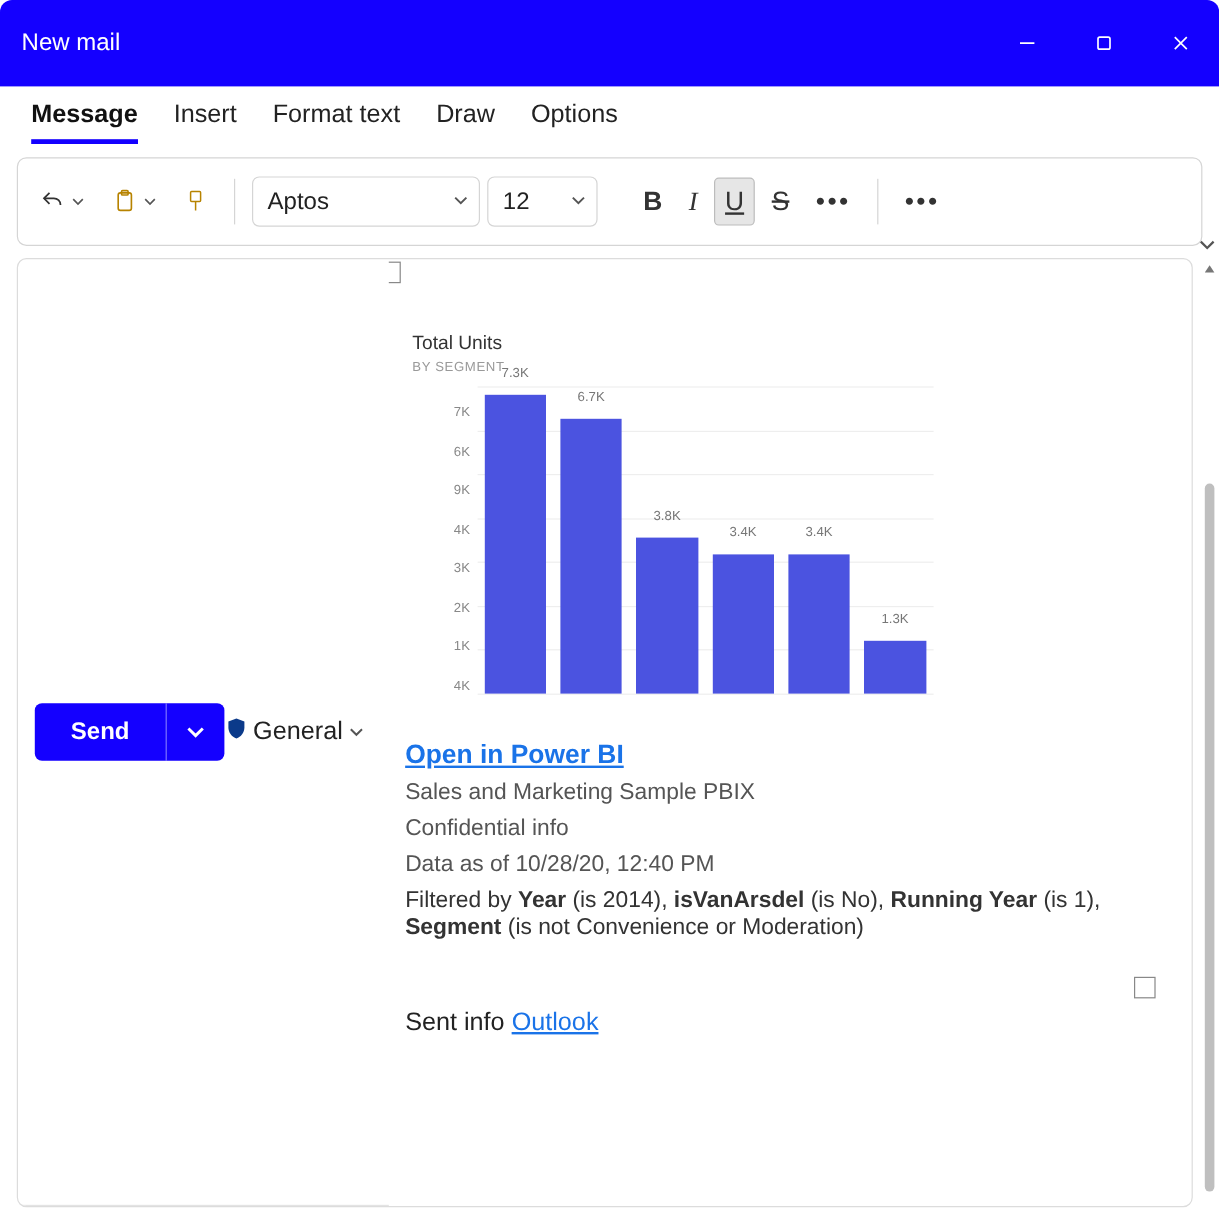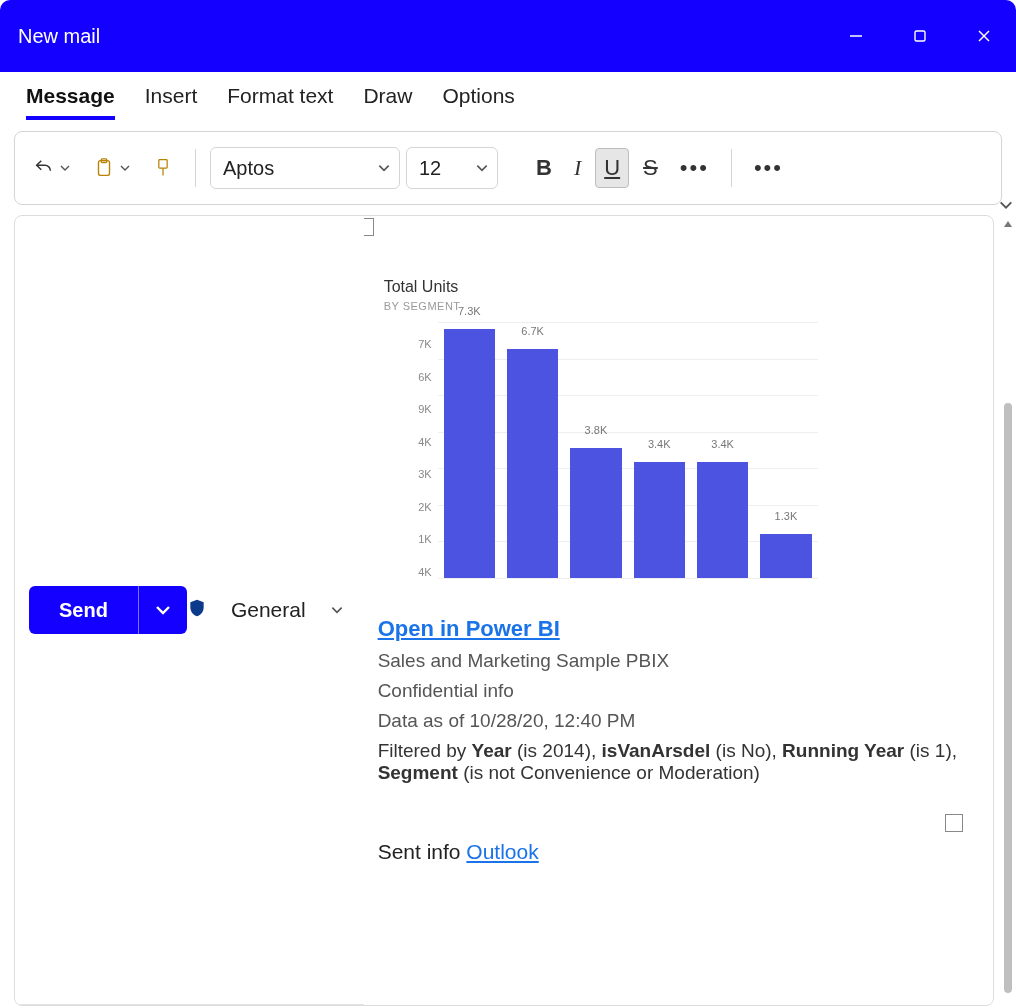--- a/index.html
+++ b/index.html
@@ -136,21 +136,21 @@
   }
   .send-main {
     display: flex; align-items: center; justify-content: center;
     padding: 0 30px;
     border-right: 1px solid rgba(255,255,255,0.45);
   }
   .send-caret {
     width: 48px; display: flex; align-items: center; justify-content: center;
   }
   .sensitivity {
-    display: flex; align-items: center; gap: 24px;
+    display: flex; align-items: center; gap: 4px;
     font-size: 21px; color: #222;
   }
   .sensitivity .shield { color: #0b3a8a; }
 
   .mail-body {
     flex: 1;
     padding: 12px 14px 20px 14px;
     overflow: auto;
     font-size: 20px;
     color: #333;

